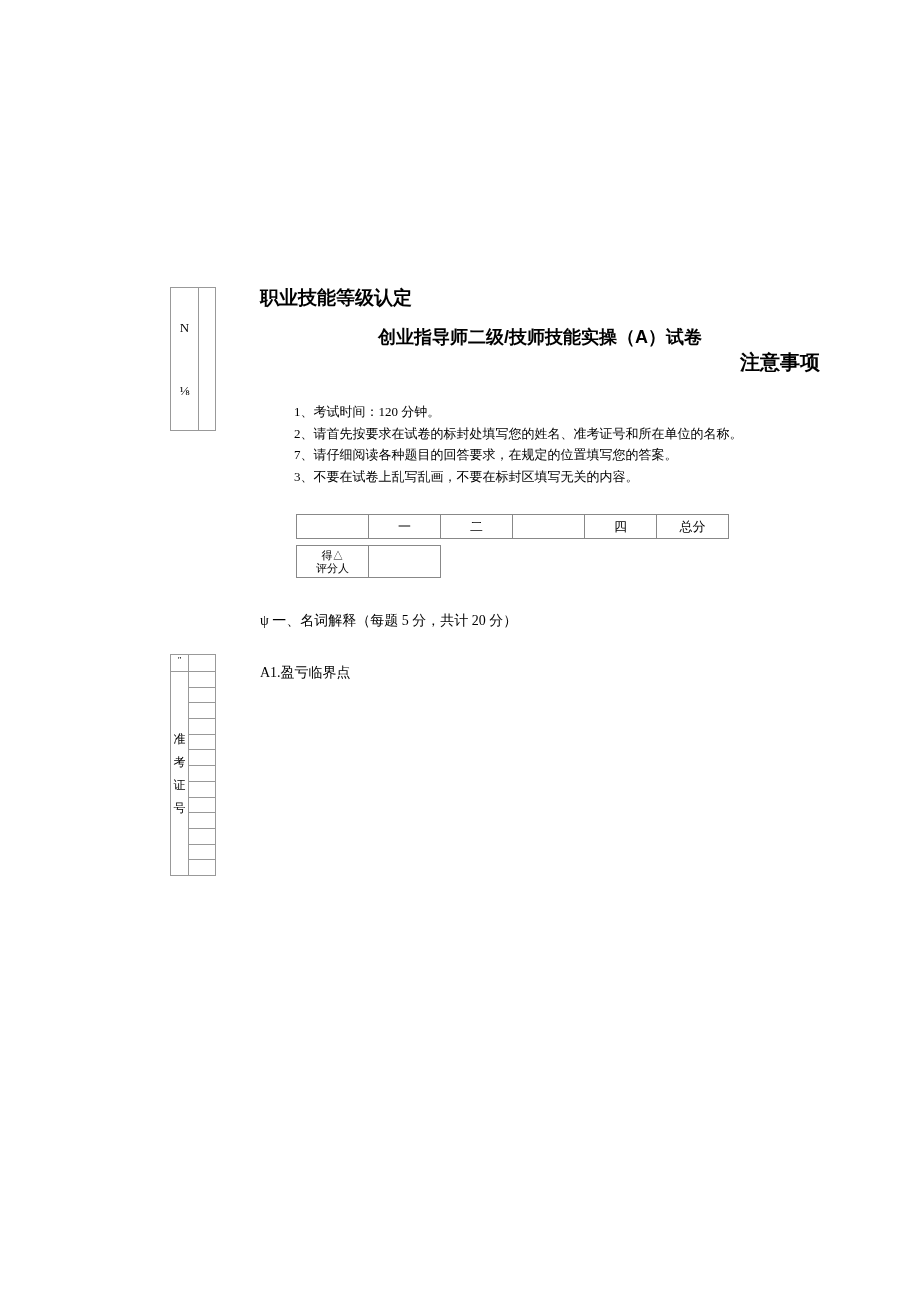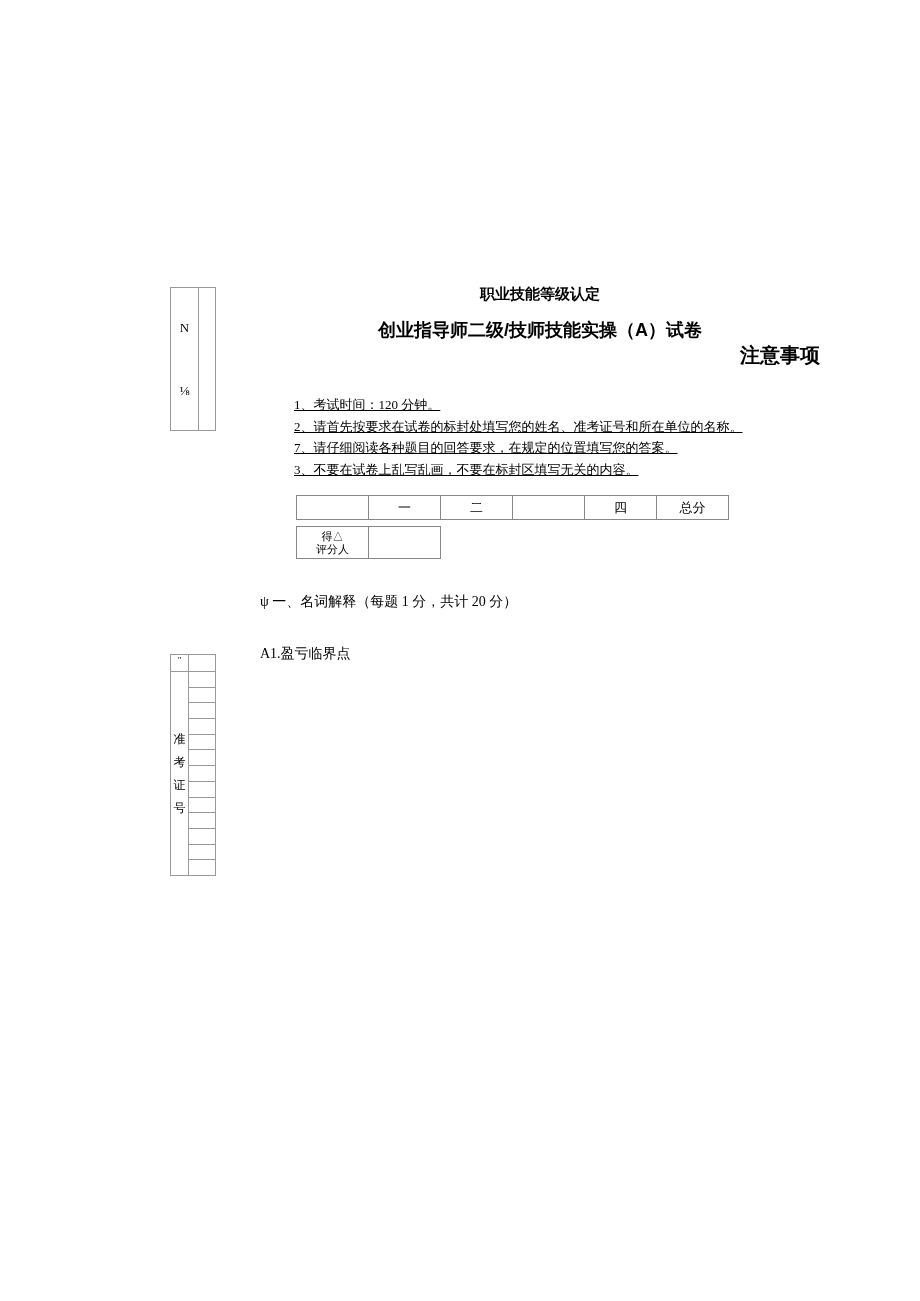--- a/index.html
+++ b/index.html
@@ -32,22 +32,22 @@
       padding: 8px 0;
     }
     .left-box-1 .col2 { flex: 1; }
     .main-content {
       position: absolute;
       left: 260px;
       top: 285px;
       width: 560px;
     }
     .title1 {
-      text-align: center;
-      font-size: 15px;
+      text-align: left;
+      font-size: 19px;
       font-weight: bold;
       margin-bottom: 14px;
       font-family: "SimHei", sans-serif;
     }
     .title2 {
       text-align: center;
       font-size: 18px;
       font-weight: bold;
       font-family: "SimHei", sans-serif;
     }
@@ -55,22 +55,21 @@
       text-align: right;
       font-size: 20px;
       font-weight: bold;
       margin-bottom: 26px;
       font-family: "SimHei", sans-serif;
     }
     .notice-list {
       font-size: 13px;
       line-height: 1.5;
       margin-left: 34px;
-      margin-bottom: 16px;
-      text-decoration: underline;
+      margin-bottom: 28px;
     }
     .notice-list div { margin-bottom: 2px; }
     .score-table {
       border-collapse: collapse;
       margin-left: 36px;
       font-size: 13px;
     }
     .score-table td {
       border: 1px solid #888;
       height: 24px;
@@ -184,21 +183,21 @@
         <tr>
       <td>
         <span>得△</span><br>
         <span>评分人</span>
       </td>
       <td></td>
     </tr>
   </tbody>
     </table>
 
-  <div class="section-1">ψ 一、名词解释（每题 1 分，共计 20 分）</div>
+  <div class="section-1">ψ 一、名词解释（每题 5 分，共计 20 分）</div>
   <div class="item-text">A1.盈亏临界点</div>
 </div>
 
 <div class="left-box-2">
   <div class="top-row">
     <div class="c1">″</div>
     <div class="c2"></div>
   </div>
   <div class="body-row">
     <div class="lcol">

